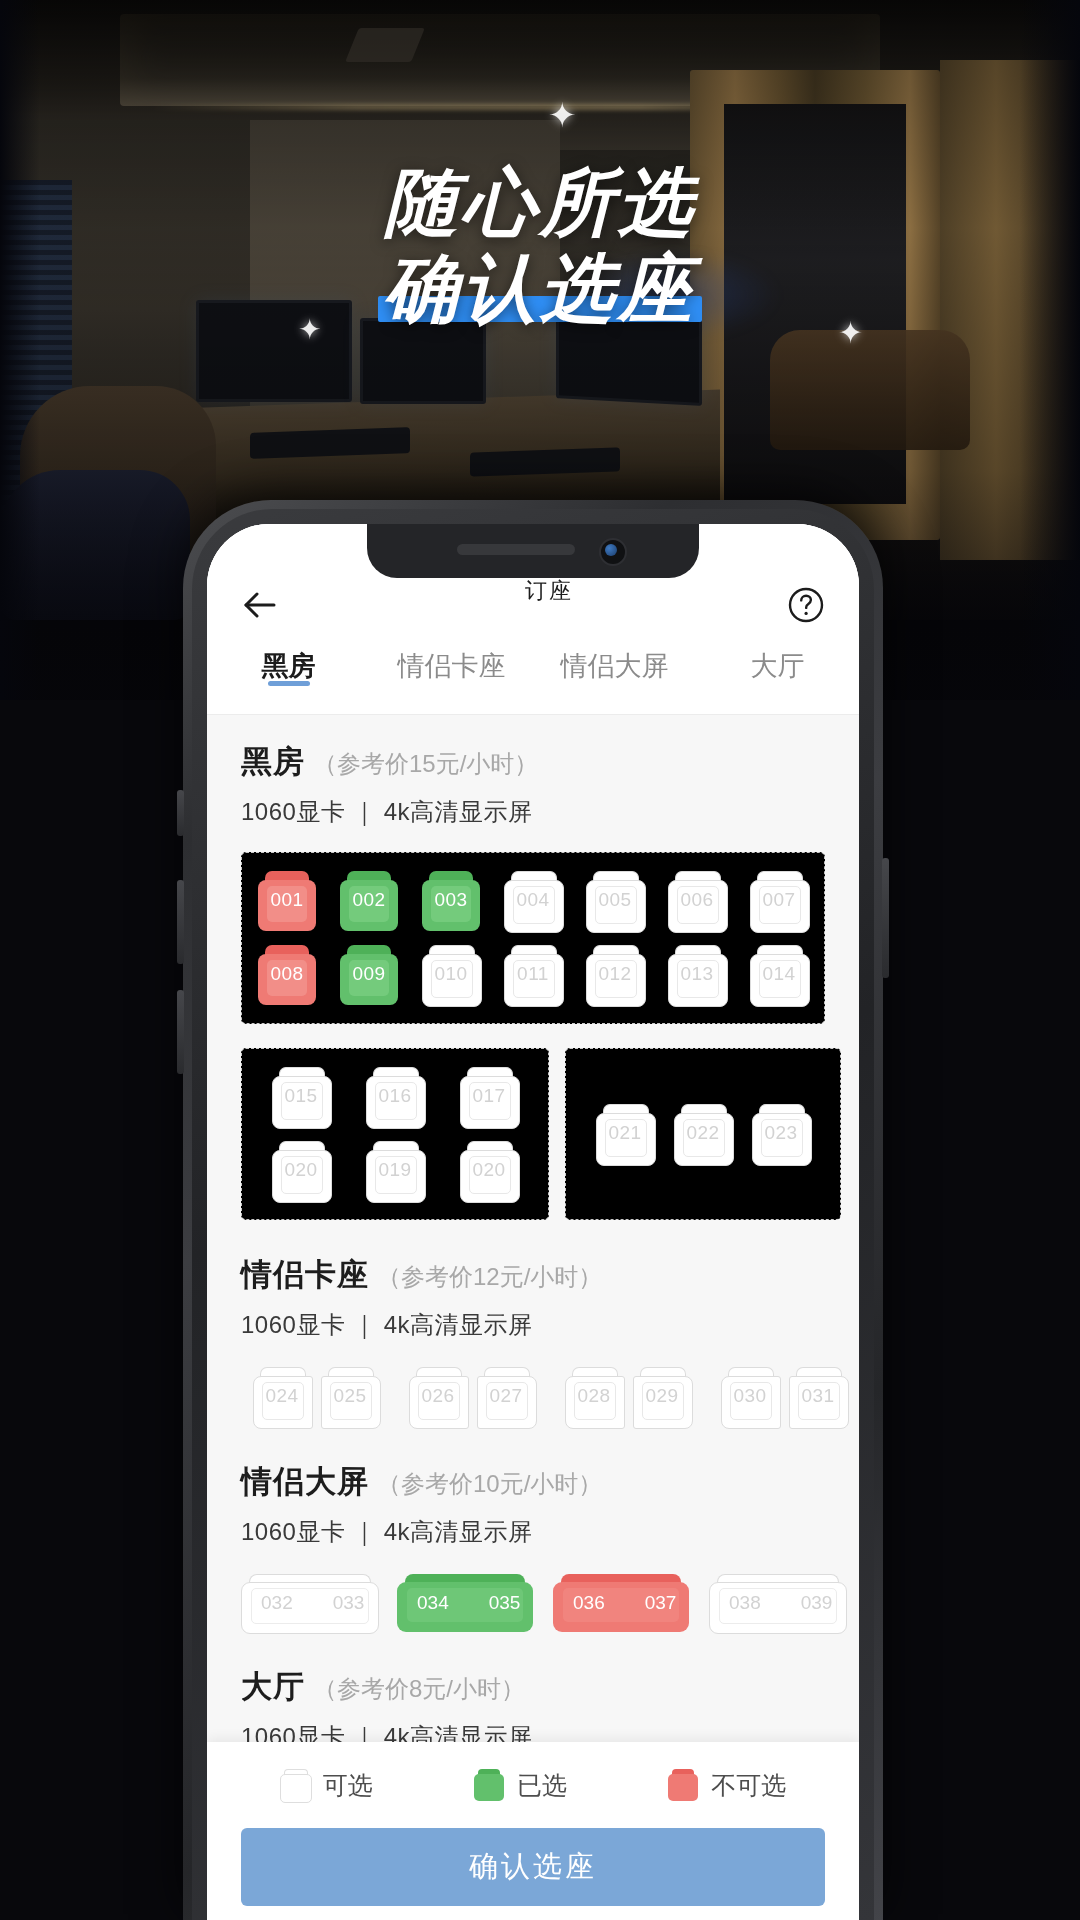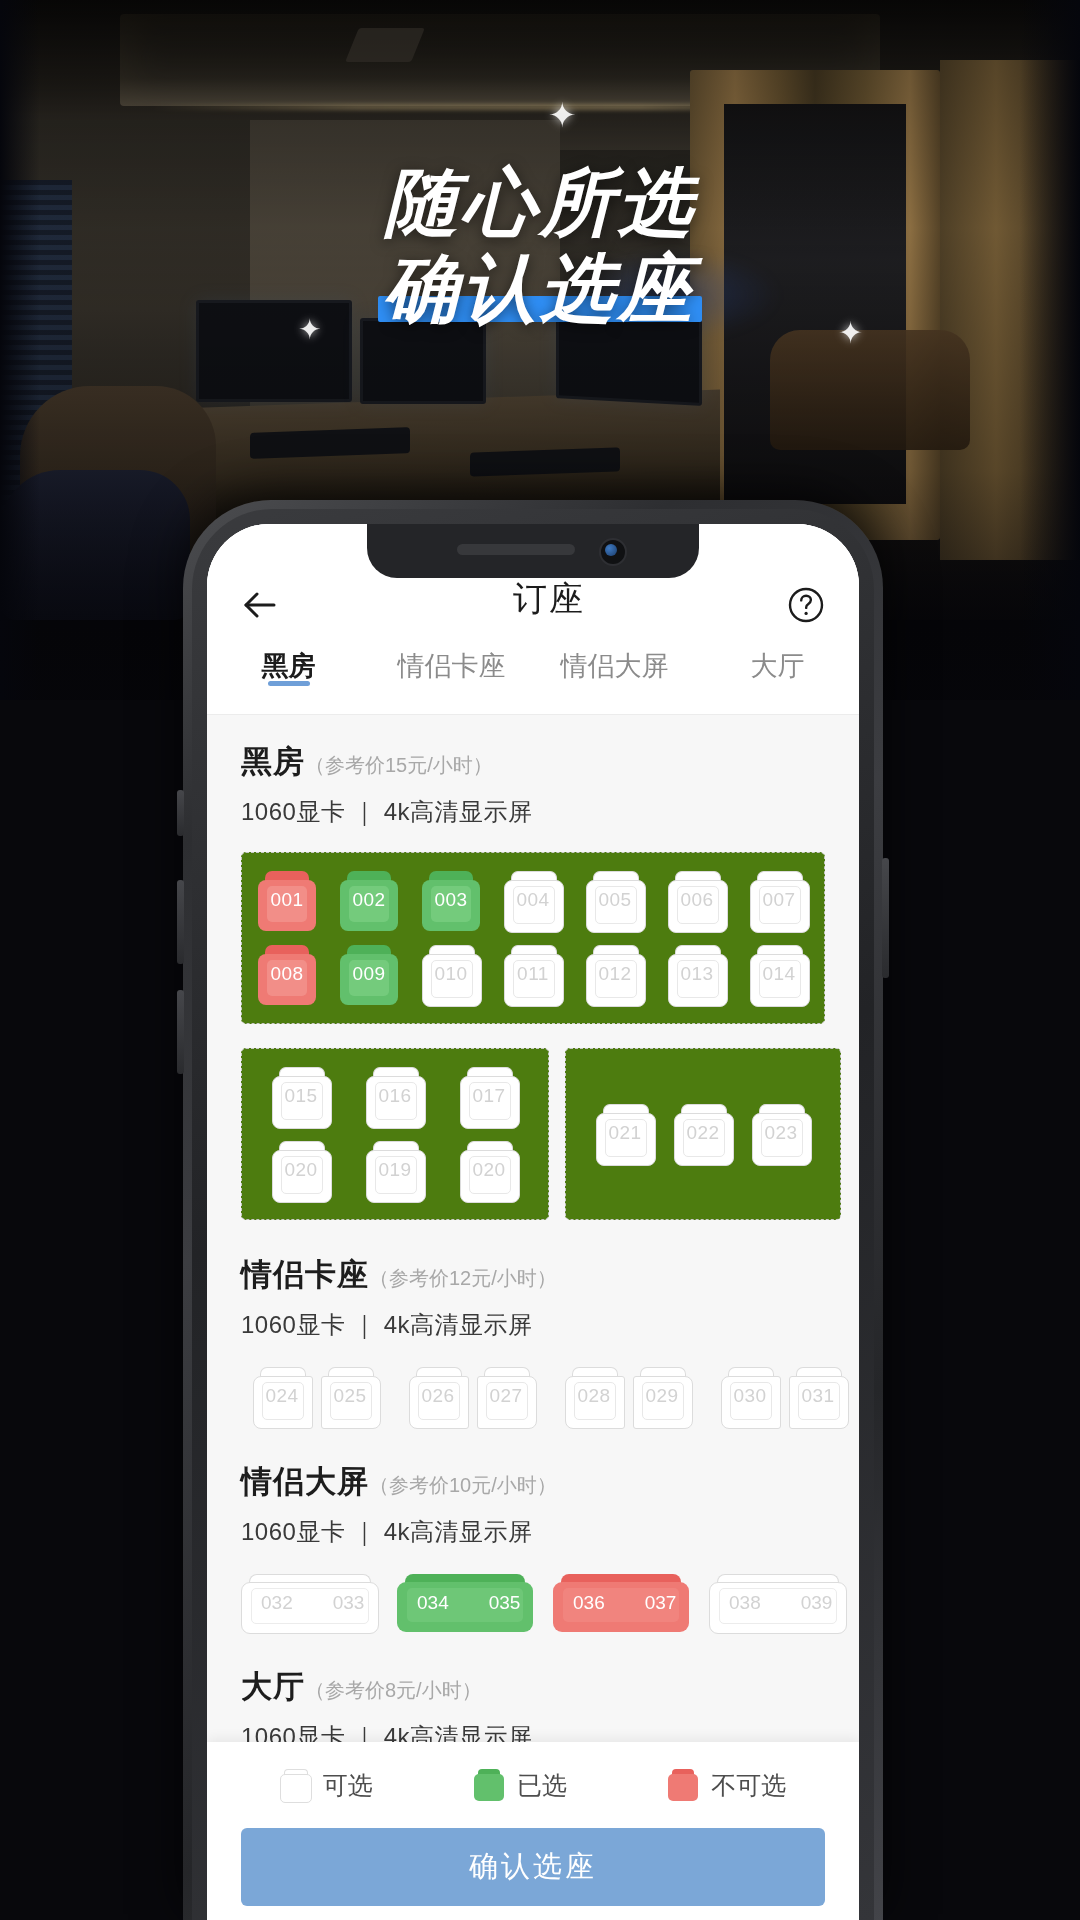--- a/index.html
+++ b/index.html
@@ -172,21 +172,21 @@
 
   
   .app{position:absolute;left:0;top:0;width:652px;height:1396px;background:#ffffff;}
   .navbar{
     position:relative;height:118px;display:flex;align-items:center;
     padding:44px 30px 0 30px;box-sizing:border-box;background:#fff;
   }
   .nav-back{width:46px;height:46px;display:flex;align-items:center;justify-content:center;cursor:pointer;}
   .nav-title{
     position:absolute;left:0;right:0;top:52px;text-align:center;
-    font-size:34px;color:#1c1c1c;font-weight:500;letter-spacing:2px;padding-left:32px;
+    font-size:22px;color:#1c1c1c;font-weight:500;letter-spacing:2px;padding-left:32px;
   }
   .nav-help{margin-left:auto;width:46px;height:46px;display:flex;align-items:center;justify-content:center;cursor:pointer;}
 
   .tabs{
     display:flex;height:72px;align-items:flex-start;background:#fff;
     border-bottom:1px solid #ececec;
   }
   .tab{
     flex:1;text-align:center;font-size:27px;color:#8b8b8b;position:relative;
     padding-top:6px;cursor:pointer;
@@ -196,26 +196,26 @@
     position:absolute;left:50%;transform:translateX(-50%);bottom:-2px;
     width:42px;height:5px;border-radius:3px;background:#6f9fd8;
   }
 
   .scroll{
     background:#f7f7f7;height:1090px;padding:0 0 0 0;box-sizing:border-box;overflow:hidden;
   }
   .section{padding:26px 34px 0 34px;}
   .sec-head{display:flex;align-items:baseline;}
   .sec-name{font-size:31px;font-weight:bold;color:#1d1d1d;letter-spacing:1px;}
-  .sec-price{font-size:20px;color:#a8a8a8;margin-left:0;}
+  .sec-price{font-size:24px;color:#a8a8a8;margin-left:8px;}
   .sec-sub{font-size:24px;color:#3a3a3a;margin-top:13px;letter-spacing:.5px;}
 
   .grid-box{
     border:1.6px dashed #c9c9c9;border-radius:5px;margin-top:24px;
-    padding:18px 16px;box-sizing:border-box;background:#4d7c0f;
+    padding:18px 16px;box-sizing:border-box;background:#000000;
   }
   .row{display:flex;justify-content:flex-start;gap:20px;margin-bottom:14px;}
   .row:last-child{margin-bottom:0;}
   .row.spread{justify-content:space-between;}
 
   
   .seat{
     position:relative;width:58px;height:60px;flex:0 0 58px;
     cursor:pointer;
   }

